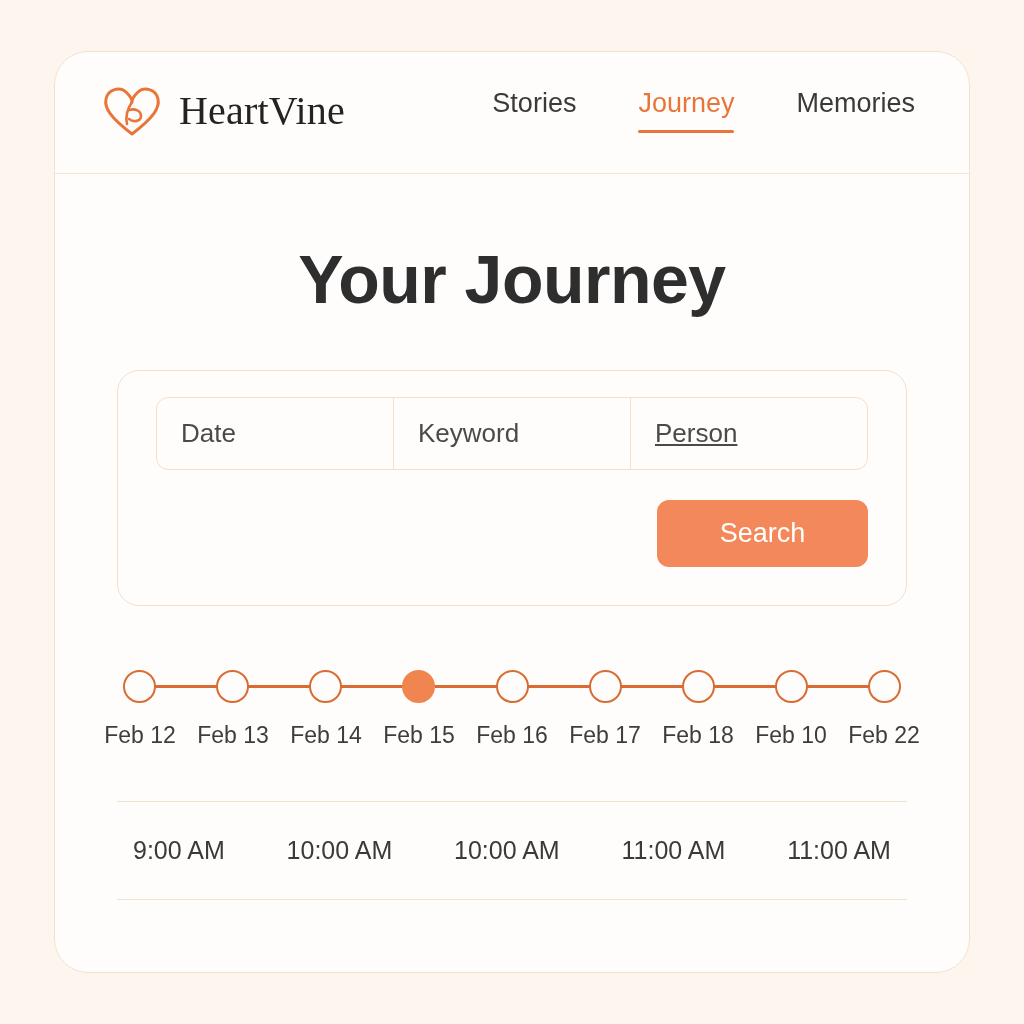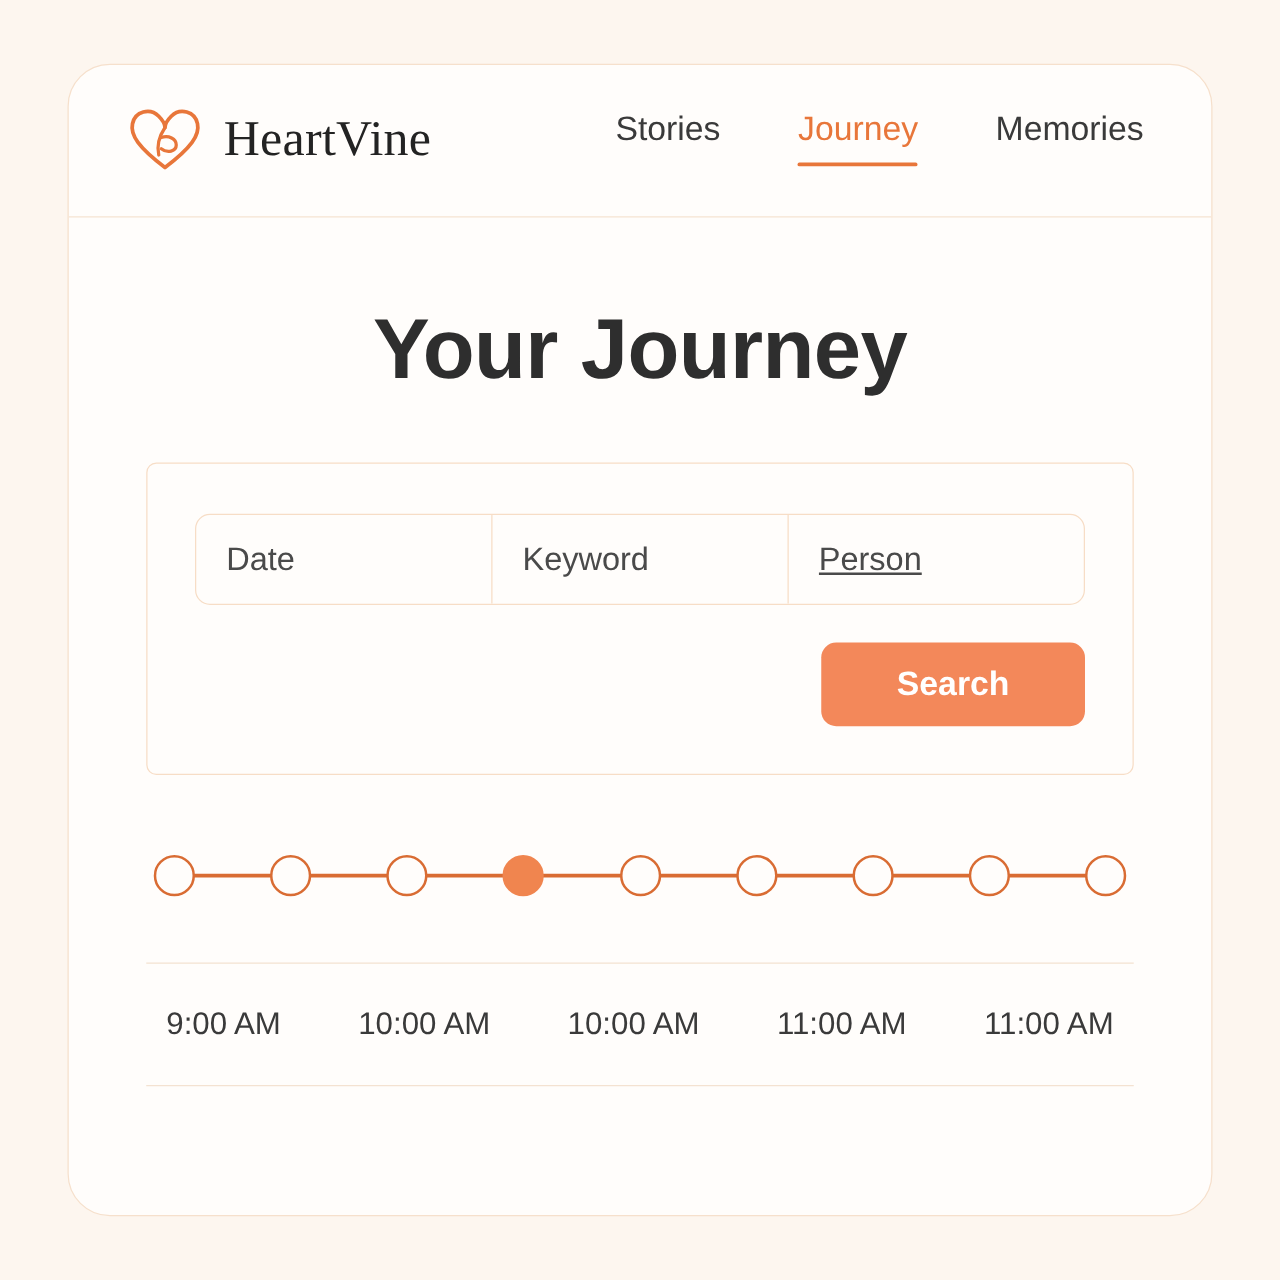--- a/index.html
+++ b/index.html
@@ -92,22 +92,22 @@
     font-weight: bold;
     color: #2e2e2e;
     margin-top: 66px;
     letter-spacing: -0.5px;
   }
 
   
   .search-panel {
     margin-top: 52px;
     border: 1.5px solid #f7ddc6;
-    border-radius: 8px;
-    padding: 40px 38px 38px 38px;
+    border-radius: 22px;
+    padding: 26px 38px 38px 38px;
     box-sizing: border-box;
   }
   .filter-row {
     display: flex;
     border: 1.5px solid #f7ddc6;
     border-radius: 12px;
     overflow: hidden;
     background: #fffdfb;
   }
   .filter-field {
@@ -133,21 +133,21 @@
   }
   .search-row {
     display: flex;
     justify-content: flex-end;
     margin-top: 30px;
   }
   .search-button {
     background: #f3885a;
     color: #ffffff;
     font-size: 27px;
-    font-weight: bold;
+    font-weight: normal;
     border: none;
     border-radius: 12px;
     padding: 18px 0;
     width: 211px;
     cursor: pointer;
     font-family: "Liberation Sans", sans-serif;
   }
 
   
   .timeline {
@@ -261,20 +261,31 @@
           <div class="node"></div>
           <div class="node"></div>
           <div class="node active"></div>
           <div class="node"></div>
           <div class="node"></div>
           <div class="node"></div>
           <div class="node"></div>
           <div class="node"></div>
         </div>
       </div>
+      <div class="timeline-labels">
+        <div class="timeline-label">Feb 12</div>
+        <div class="timeline-label">Feb 13</div>
+        <div class="timeline-label">Feb 14</div>
+        <div class="timeline-label">Feb 15</div>
+        <div class="timeline-label">Feb 16</div>
+        <div class="timeline-label">Feb 17</div>
+        <div class="timeline-label">Feb 18</div>
+        <div class="timeline-label">Feb 10</div>
+        <div class="timeline-label">Feb 22</div>
+      </div>
     </div>
 
     <div class="times-strip">
       <div class="time-entry">9:00 AM</div>
       <div class="time-entry">10:00 AM</div>
       <div class="time-entry">10:00 AM</div>
       <div class="time-entry">11:00 AM</div>
       <div class="time-entry">11:00 AM</div>
     </div>
 

